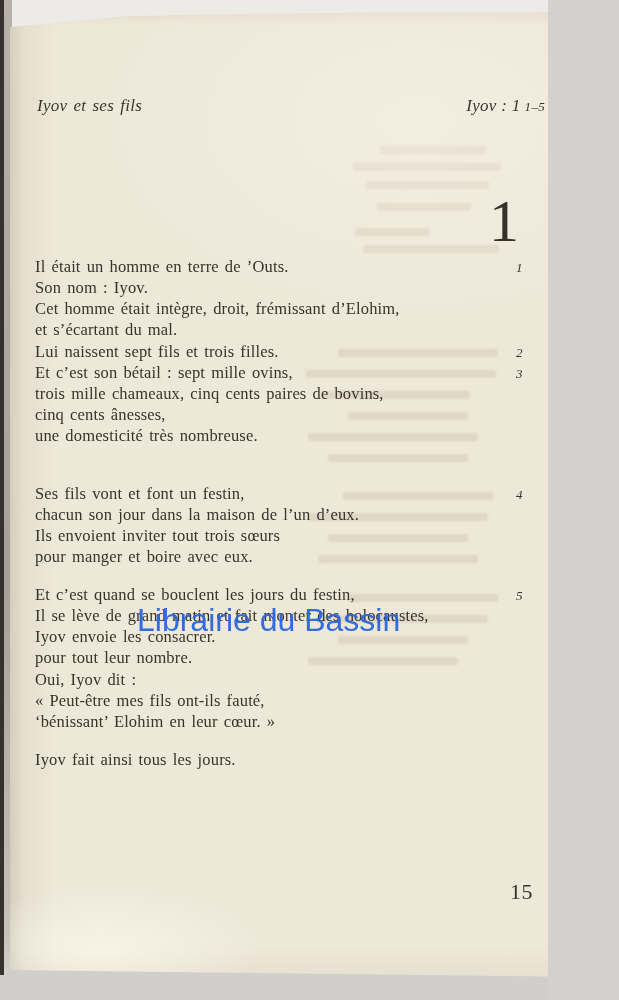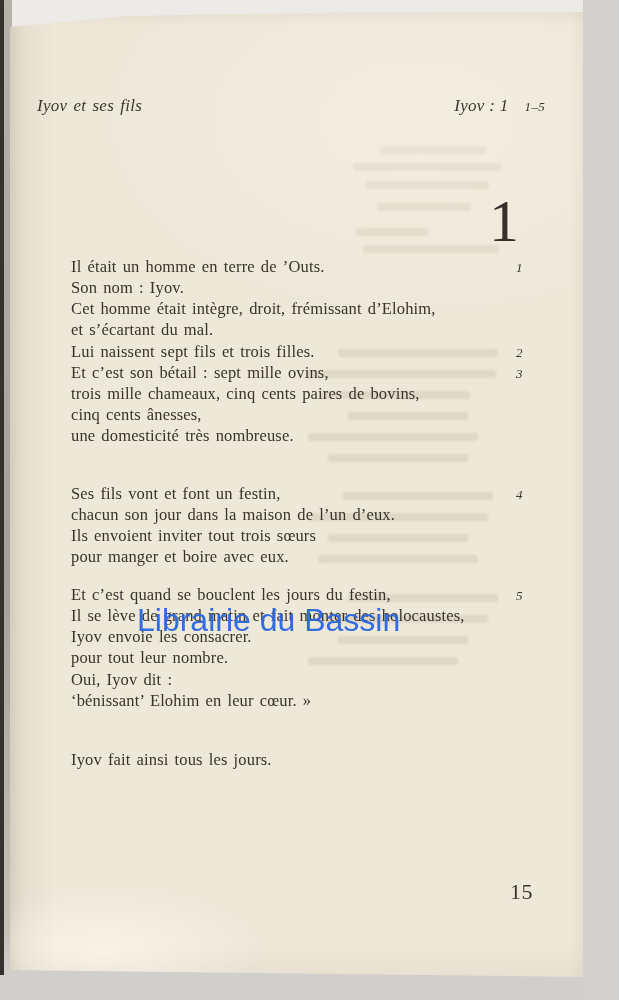--- a/index.html
+++ b/index.html
@@ -4,21 +4,20 @@
 <style>
   html,body{margin:0;padding:0;}
   body{
     width:619px;height:1000px;
     font-family:"Liberation Serif",serif;
     background:#d2d1ce;
   }
   .photo{
     position:relative;width:548px;height:1000px;overflow:hidden;
     background:linear-gradient(180deg,#ecebe8 0%,#e6e4e1 35%,#d8d7d4 70%,#cfcecb 100%);
-    padding-left:35px;
   }
   
   .spine-dark{position:absolute;left:0;top:0;width:4px;height:975px;background:#35312c;}
   .spine-mid{position:absolute;left:4px;top:0;width:8px;height:970px;
     background:linear-gradient(180deg,#b6b2a9 0%,#a5a198 60%,#c6c2b8 96%,#d0cfcb 100%);}
   .fore-edge{position:absolute;left:584px;top:13px;width:14px;height:964px;
     background:linear-gradient(90deg,#6e5436 0%,#a97f50 25%,#c09a66 55%,#b28a5b 80%,#96744a 100%);
     border-radius:0 2px 2px 0;}
   
   .sheet{
@@ -37,28 +36,28 @@
       linear-gradient(180deg,rgba(120,110,88,.16) 0,rgba(120,110,88,0) 26px);
   }
   .ghosts{position:absolute;inset:0;pointer-events:none;}
   .ghost-bar{position:absolute;height:8px;border-radius:3px;
     background:rgba(148,136,106,.17);filter:blur(1.2px);}
   
   .rh-left{position:absolute;left:29px;top:96px;
     font-style:italic;font-size:17px;color:#3b372f;letter-spacing:.3px;word-spacing:1.5px;}
   .rh-right{position:absolute;right:47px;top:96px;
     font-style:italic;font-size:17px;color:#3b372f;letter-spacing:.3px;}
-  .rh-verses{font-size:13px;margin-left:16px;}
+  .rh-verses{font-size:13px;margin-left:4px;}
   
   .chapter-number{position:absolute;right:73px;top:191px;
     font-size:60px;line-height:1;color:#34302a;}
   
   .stanza{position:absolute;left:27px;}
   .line{font-size:16.5px;line-height:21.2px;color:#38342c;
-    letter-spacing:.15px;word-spacing:1.8px;white-space:pre;margin-left:36px;}
+    letter-spacing:.15px;word-spacing:1.8px;white-space:pre;}
   .verse-number{position:absolute;left:508px;
     font-style:italic;font-size:13px;line-height:21.2px;color:#3b372f;}
   .page-number{position:absolute;left:502px;top:879px;font-size:22px;color:#38342c;letter-spacing:.5px;}
   
   .watermark{position:absolute;left:137px;top:601px;
     font-family:"Liberation Sans",sans-serif;font-size:32px;line-height:1.2;
     color:#2a66e1;opacity:.95;letter-spacing:0;white-space:pre;}
 </style>
 </head>
 <body>
@@ -115,20 +114,21 @@
           <div class="line">chacun son jour dans la maison de l’un d’eux.</div>
           <div class="line">Ils envoient inviter tout trois sœurs</div>
           <div class="line">pour manger et boire avec eux.</div>
         </div>
         <div class="stanza" style="top: 583.7px;">
           <div class="line">Et c’est quand se bouclent les jours du festin,</div>
           <div class="line">Il se lève de grand matin et fait monter des holocaustes,</div>
           <div class="line">Iyov envoie les consacrer.</div>
           <div class="line">pour tout leur nombre.</div>
           <div class="line">Oui, Iyov dit :</div>
+          <div class="line">« Peut-être mes fils ont-ils fauté,</div>
           <div class="line">‘bénissant’ Elohim en leur cœur. »</div>
         </div>
         <div class="stanza" style="top: 748.5px;">
           <div class="line">Iyov fait ainsi tous les jours.</div>
         </div>
       </div>
     <div id="verse-col">
         <span class="verse-number" style="top: 257.1px;">1</span>
         <span class="verse-number" style="top: 341.9px;">2</span>
         <span class="verse-number" style="top: 363.1px;">3</span>

